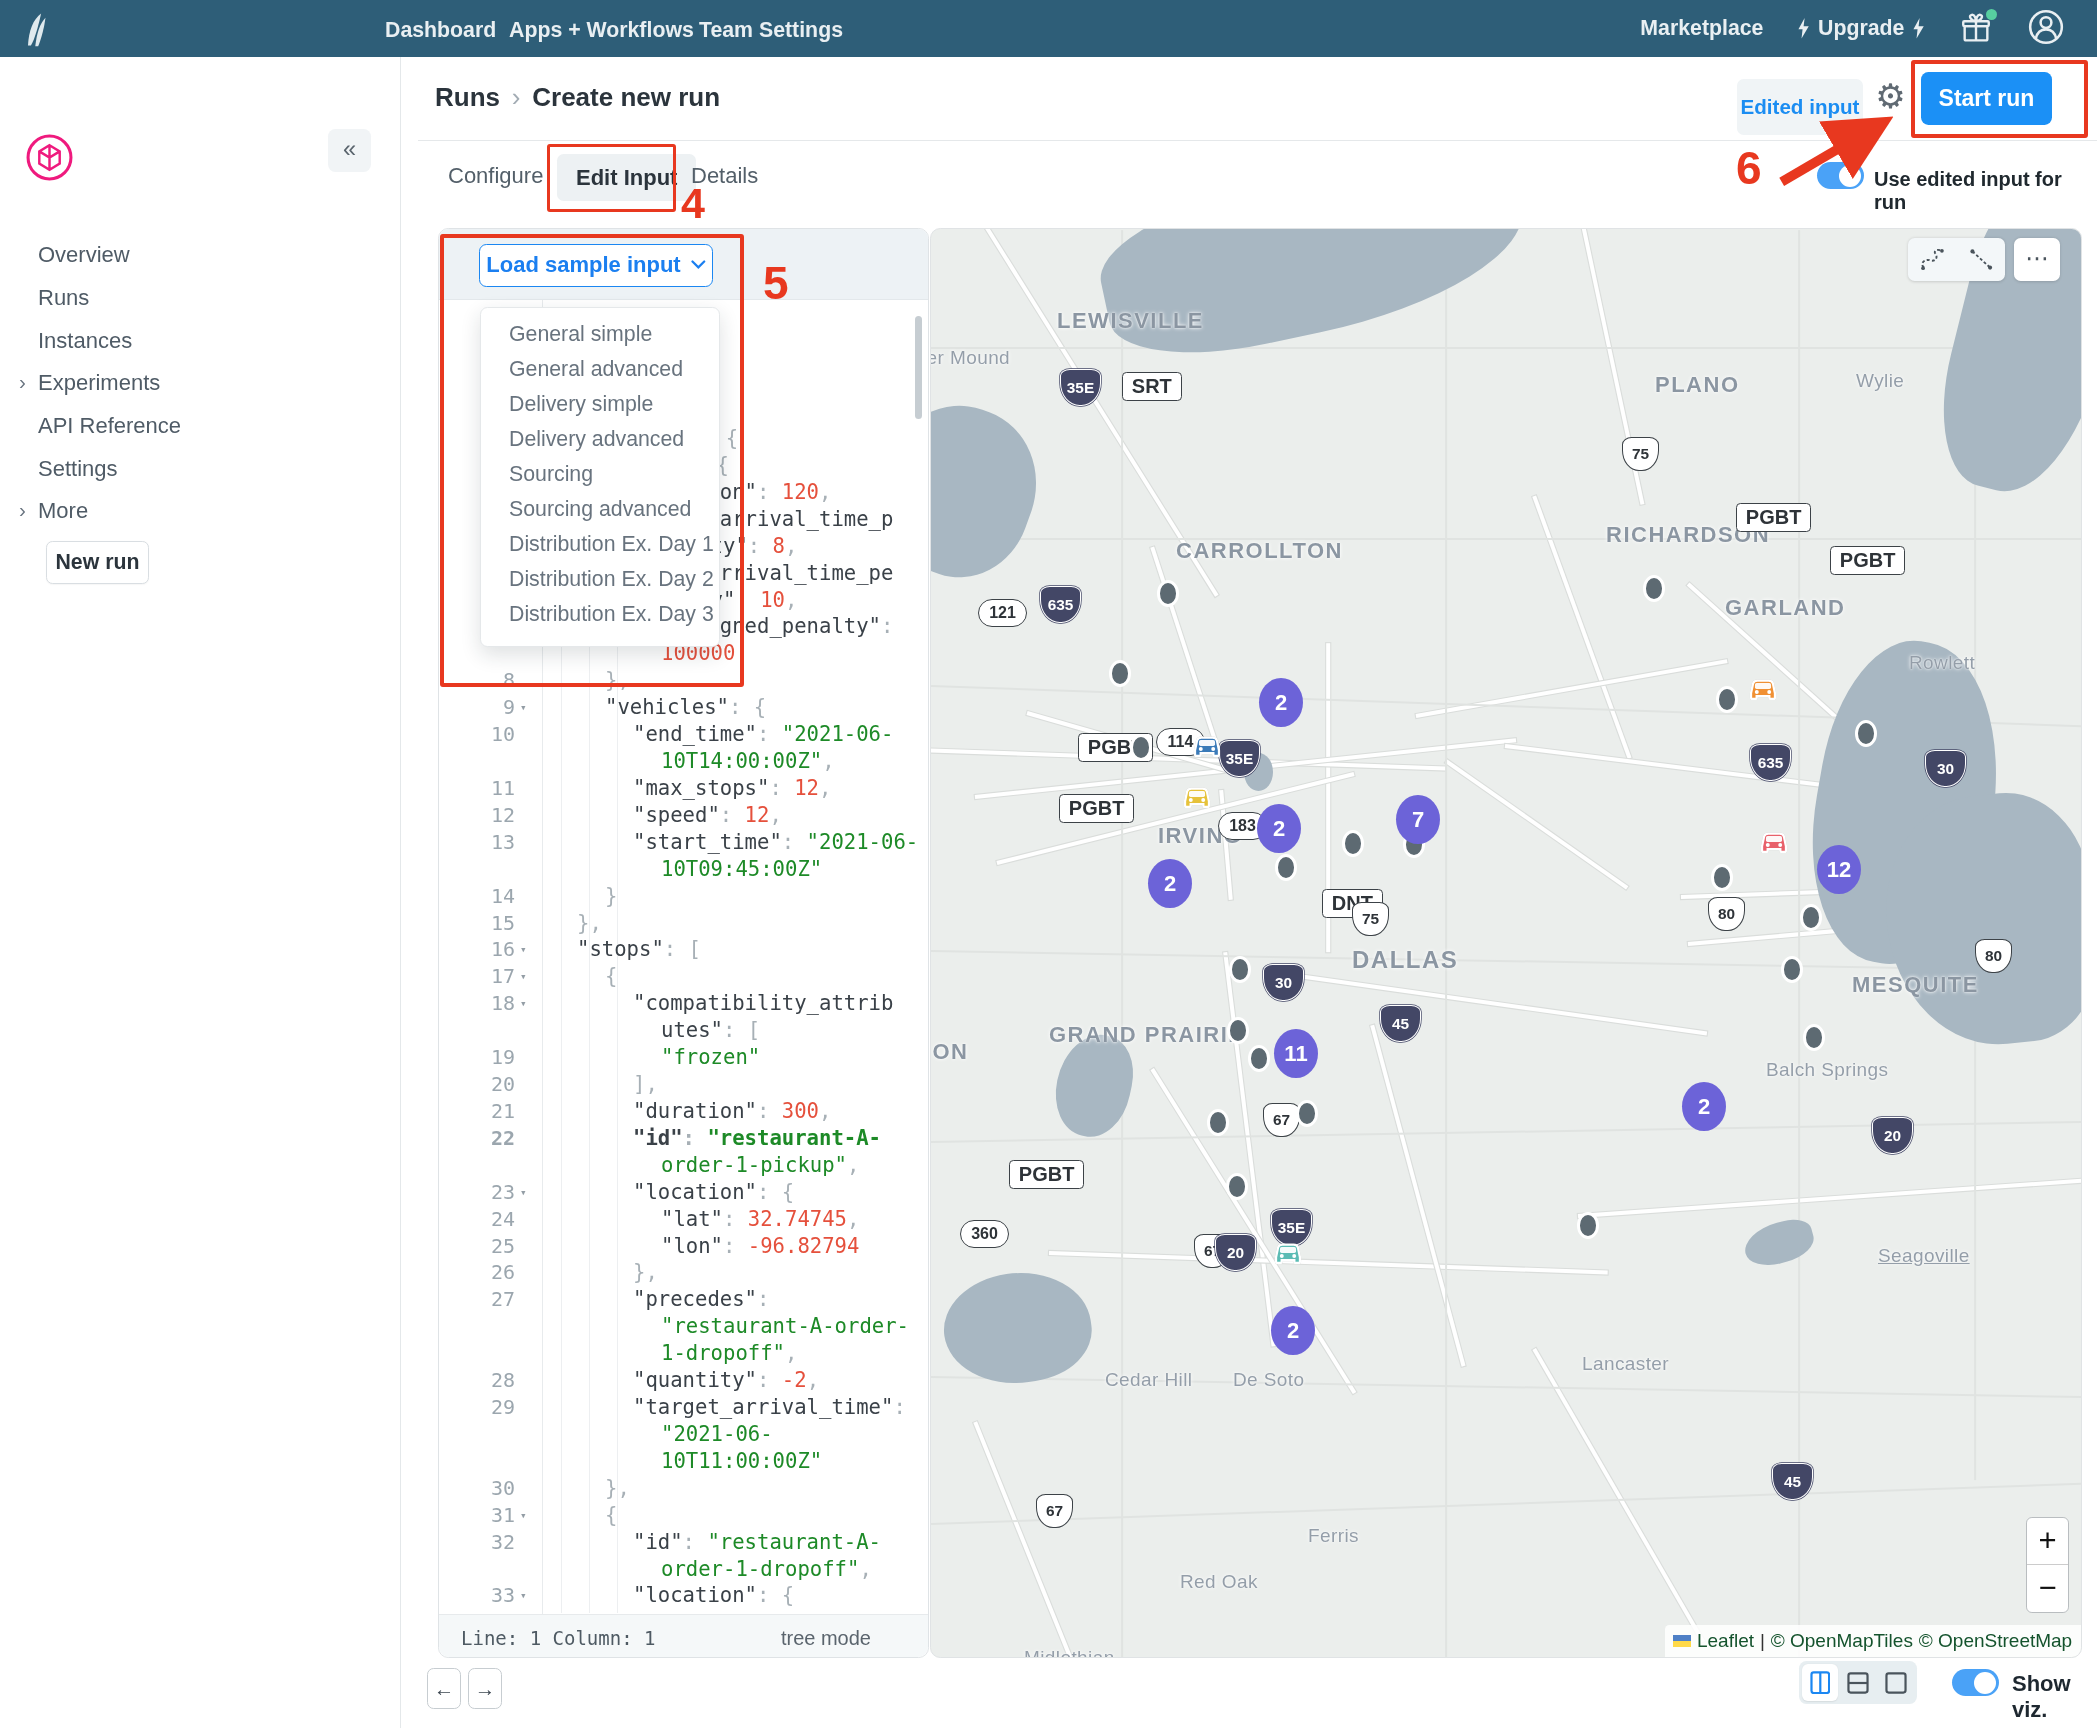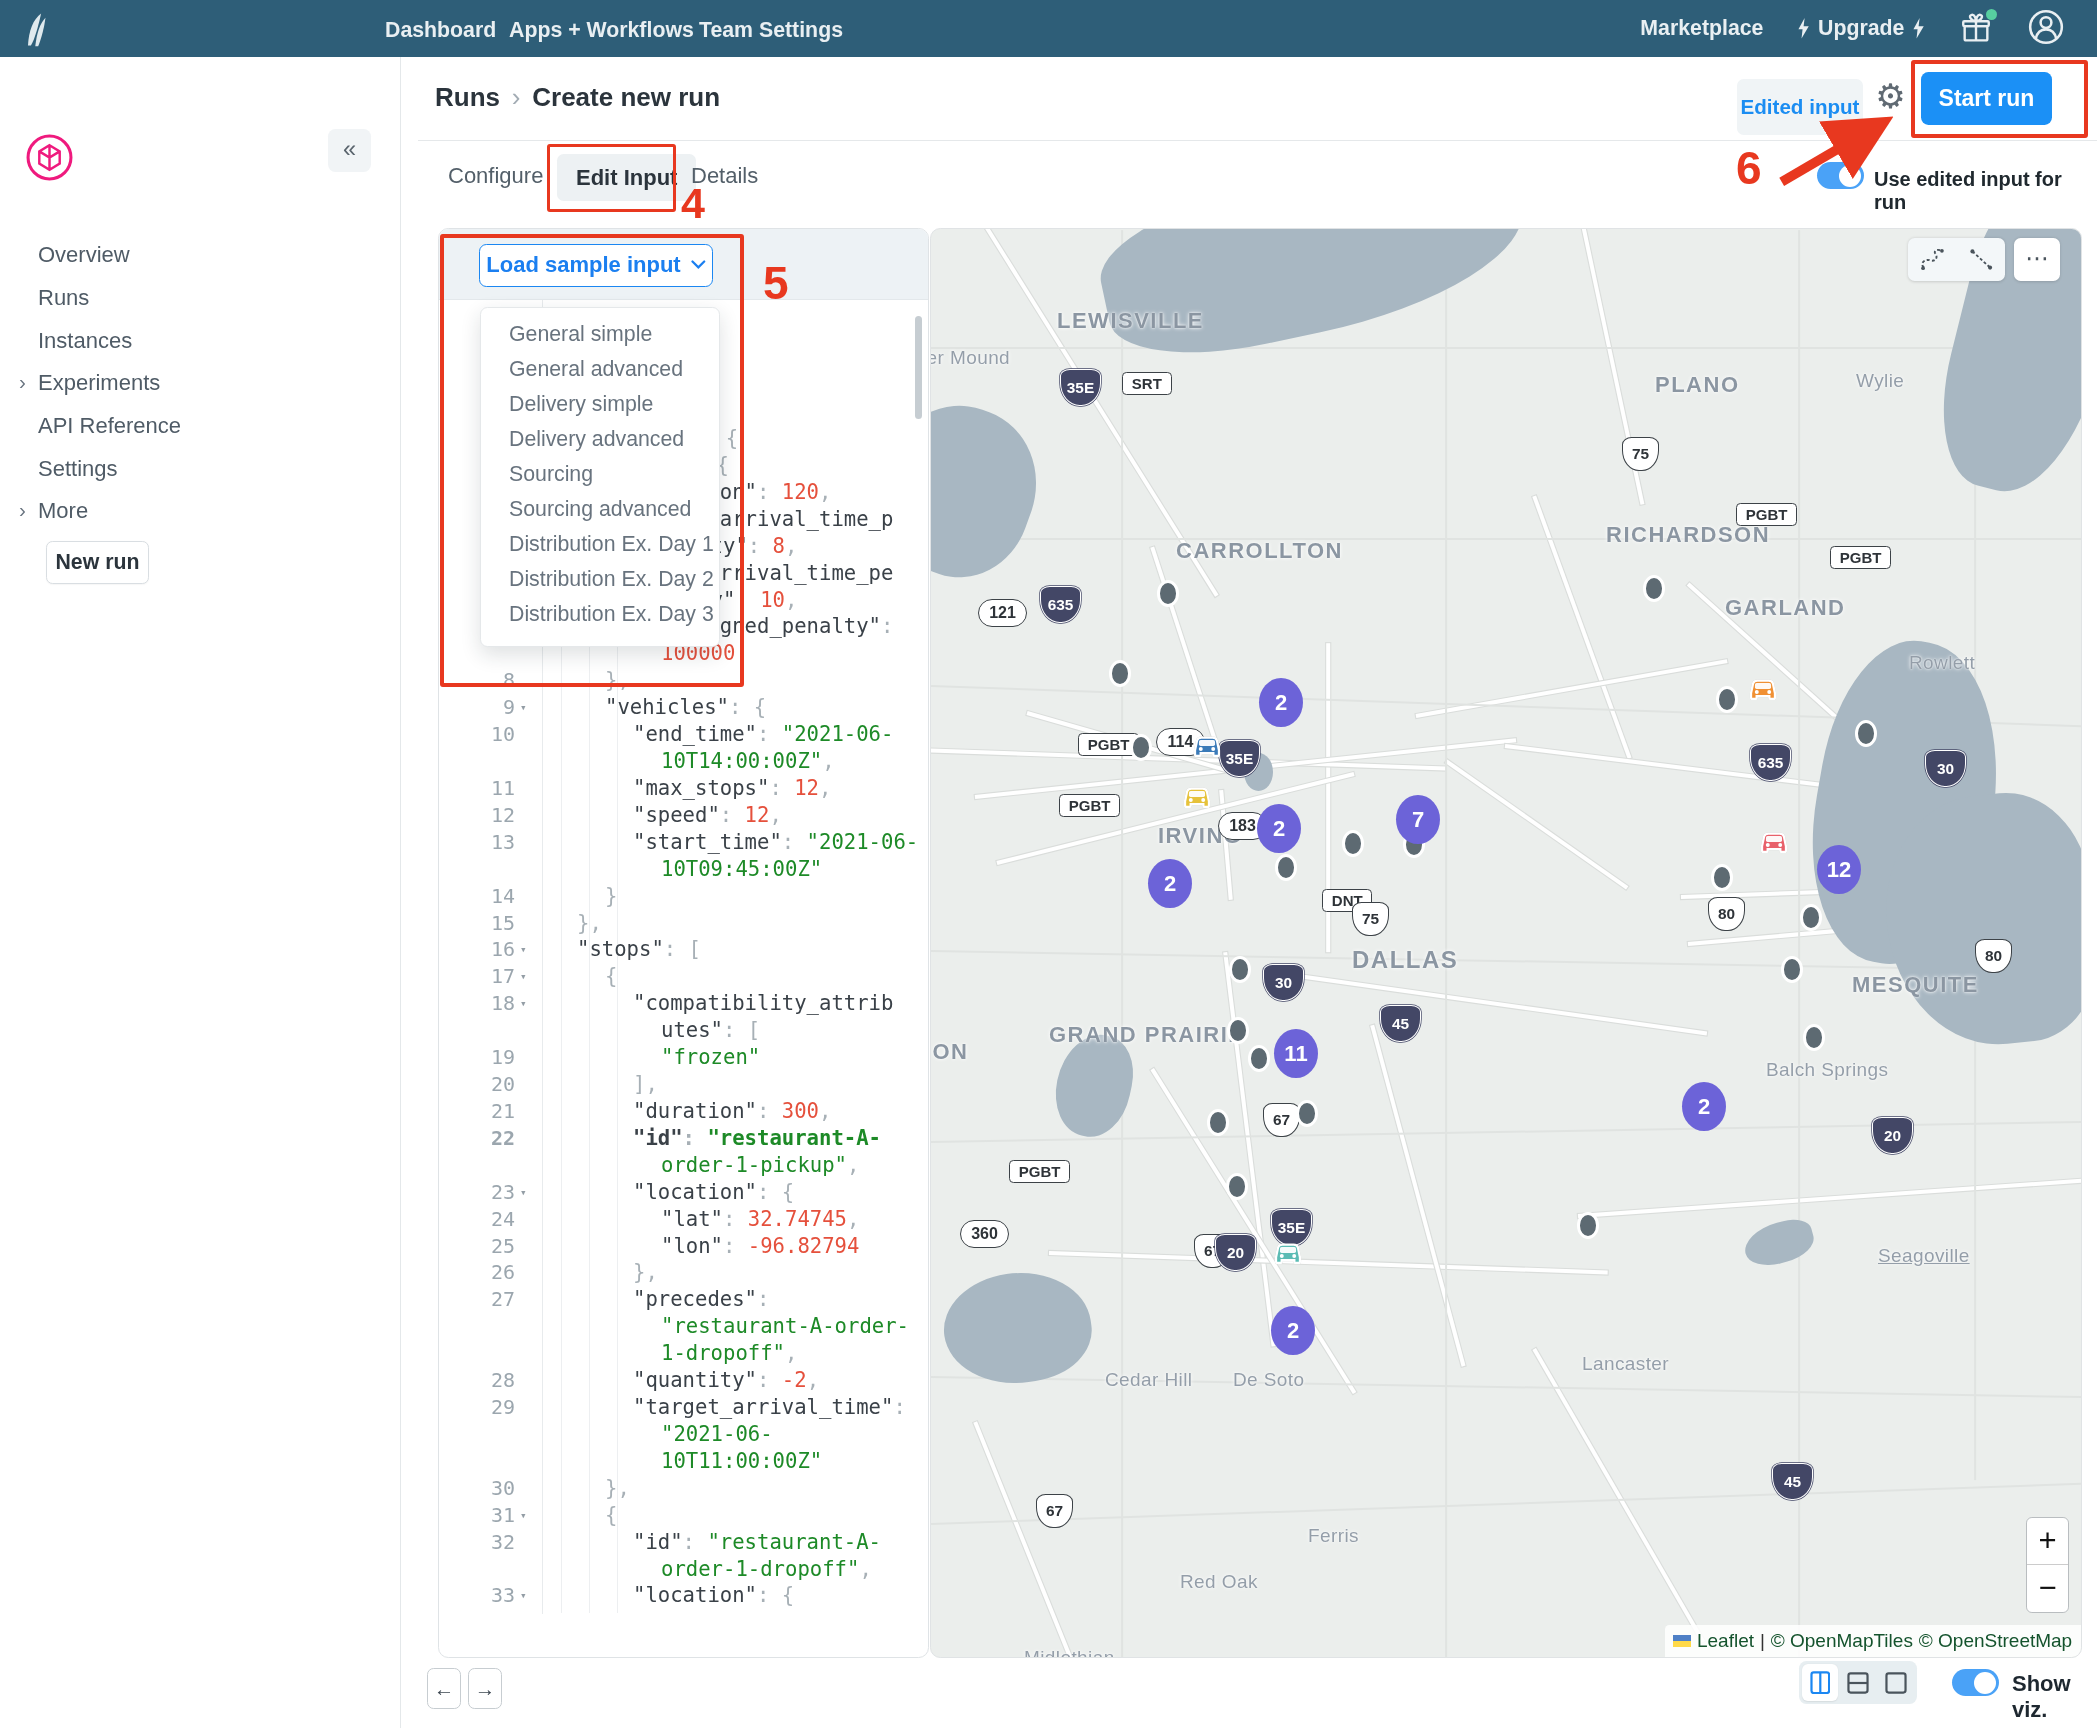--- a/index.html
+++ b/index.html
@@ -63,21 +63,21 @@
   #map-panel { position:absolute; left:930px; top:228px; width:1152px; height:1430px; background:#ebeeec; border:0.7px solid #e0e3e5; border-radius:10.3px; overflow:hidden; cursor:grab; }
   .road { position:absolute; height:2.2px; background:#e0e3e1; transform-origin:left center; }
   .road.major { height:4.4px; background:#fff; box-shadow:0 0 0 1.1px #dadddb; }
   .lake { position:absolute; background:#a8b7c2; }
   .maplabel { position:absolute; color:#8b96a2; font-weight:600; letter-spacing:1.5px; white-space:nowrap; text-shadow:0 0 4.4px #fff,0 0 1.5px #fff; }
   .maplabel.town { color:#949ea9; font-weight:400; letter-spacing:0.4px; }
   .badge { position:absolute; display:flex; align-items:center; justify-content:center; font-weight:700; }
   .badge.i { width:41px; height:37px; background:#434766; color:#fff; font-size:15.4px; border:1.5px solid #fff; border-radius:24% 24% 48% 48% / 18% 18% 62% 62%; box-shadow:0 0 0 0.7px #434766; }
   .badge.u { width:37px; height:34px; background:#fff; color:#2e3338; font-size:15.4px; border:1.8px solid #3c4247; border-radius:26% 26% 46% 46% / 22% 22% 60% 60%; }
   .badge.o { width:49px; height:28px; background:#fff; color:#2e3338; font-size:16px; border:1.8px solid #3c4247; border-radius:14px; }
-  .badge.r { padding:2.2px 8.8px; background:#fff; color:#2e3338; font-size:15px; border:1.8px solid #3c4247; border-radius:4.4px; }
+  .badge.r { padding:2.2px 8.8px; background:#fff; color:#2e3338; font-size:20px; border:1.8px solid #3c4247; border-radius:4.4px; }
   .cluster { position:absolute; width:44px; height:49px; border-radius:50%; background:#6c63d8; color:#fff; font-size:22px; font-weight:700; display:flex; align-items:center; justify-content:center; cursor:pointer; }
   .stopdot { position:absolute; width:22px; height:26.5px; border-radius:50%; background:#5d6a72; border:3.7px solid #fff; cursor:pointer; }
   .vehicle { position:absolute; cursor:pointer; filter:drop-shadow(0 0.7px 0.7px rgba(0,0,0,.2)); }
   #map-toolbar-1 { position:absolute; left:977px; top:8.8px; width:97px; height:43px; background:#f3f7f9; border-radius:6.6px; box-shadow:0 0.7px 2.9px rgba(0,0,0,.15); display:flex; align-items:center; justify-content:space-around; cursor:pointer; }
   #map-toolbar-2 { position:absolute; left:1083px; top:8.8px; width:46px; height:43px; background:#fff; border-radius:6.6px; box-shadow:0 0.7px 2.9px rgba(0,0,0,.15); font-size:23.5px; color:#4a545c; text-align:center; line-height:40px; cursor:pointer; }
   #zoomctl { position:absolute; left:1095px; top:1288px; width:43px; height:96px; background:#fff; border:1.5px solid #b9bdc0; border-radius:5.9px; }
   .zoombtn { width:100%; height:46px; background:none; border:none; font-size:31px; color:#111; cursor:pointer; line-height:44px; }
   #zoomctl .sep { height:0.7px; background:#ccc; }
   #attribution { position:absolute; right:0; bottom:0; height:32px; background:rgba(255,255,255,.85); display:flex; align-items:center; padding:0 8.8px; font-size:19px; color:#333; gap:5.9px; border-radius:4.4px 0 0 0; }
   #attribution a { color:#14532d; text-decoration:none; cursor:pointer; }
@@ -363,20 +363,24 @@
       <div class="crow" style="top: 1327px;">
         <span class="code" style="left: 222px;"><span class="ts">order-1-dropoff"</span><span class="tp">,</span></span>
       </div>
       <div class="crow" style="top: 1353px;">
         <span class="num">33</span>
         <span class="fold">▾</span>
         <span class="code" style="left: 194px;"><span class="tk">"location"</span><span class="tp">: {</span></span>
       </div>
     </div>
   <div id="editor-scrollbar"></div>
+  <div id="editor-status">
+    <span id="status-linecol">Line: 1  Column: 1</span>
+    <span id="status-mode">tree mode</span>
+  </div>
 </div>
 
 <div id="sample-menu">
     <div class="menu-item">General simple</div>
     <div class="menu-item">General advanced</div>
     <div class="menu-item">Delivery simple</div>
     <div class="menu-item">Delivery advanced</div>
     <div class="menu-item">Sourcing</div>
     <div class="menu-item">Sourcing advanced</div>
     <div class="menu-item">Distribution Ex. Day 1</div>

